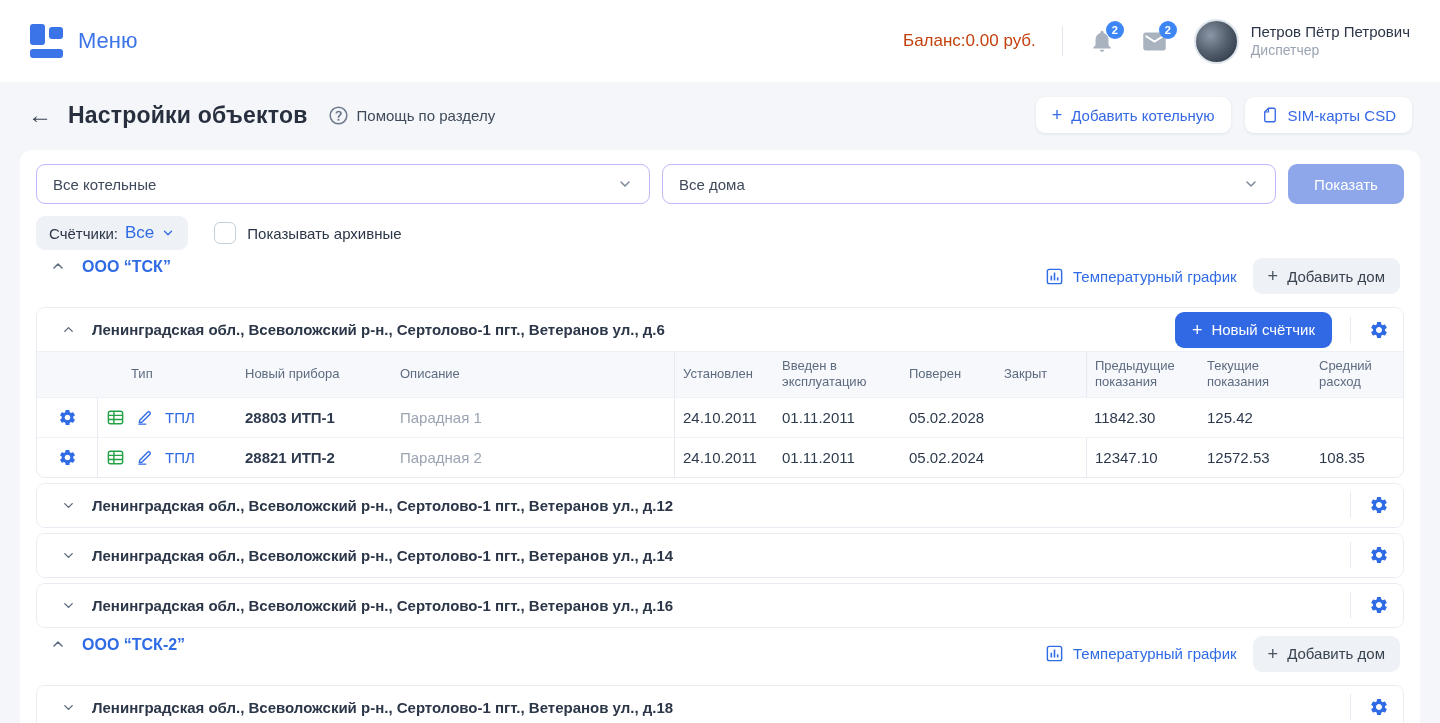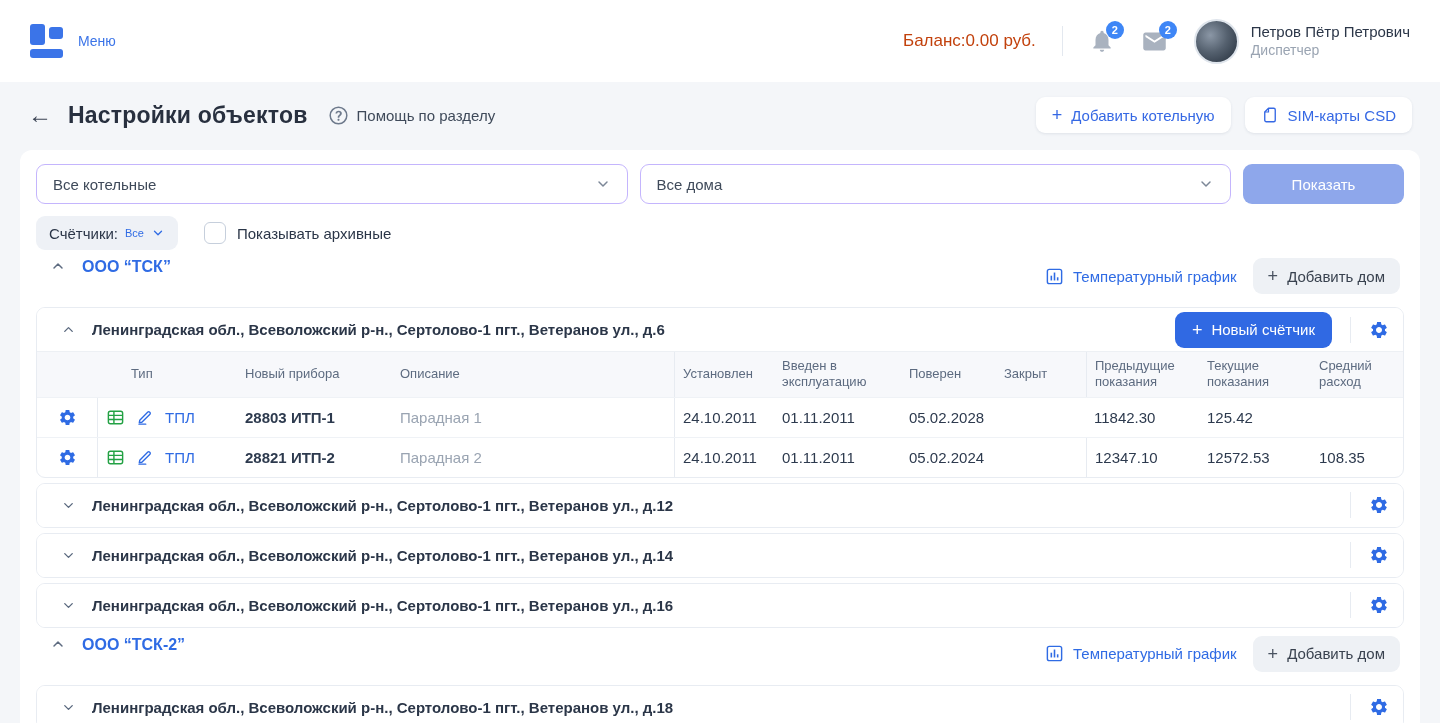--- a/index.html
+++ b/index.html
@@ -14,21 +14,21 @@
     height: 82px; background: #ffffff;
     display: flex; align-items: center; justify-content: space-between;
     padding: 0 30px;
   }
   .brand { display: flex; align-items: center; gap: 14px; cursor: pointer; }
   .logo { position: relative; width: 34px; height: 34px; }
   .logo .t { position: absolute; background: #3B74E8; border-radius: 3px; }
   .logo .t1 { left: 0; top: 0; width: 15px; height: 21px; }
   .logo .t2 { left: 19px; top: 3px; width: 14px; height: 12px; }
   .logo .t3 { left: 0; top: 25px; width: 33px; height: 9px; }
-  .brand-label { color: #3B74E8; font-size: 14px; }
+  .brand-label { color: #3B74E8; font-size: 22px; }
   .topbar-right { display: flex; align-items: center; }
   .balance { font-size: 17px; color: #c2410c; }
   .vdiv { width: 1px; height: 30px; background: #E3E8EF; margin: 0 26px; }
   .icon-btn { position: relative; margin-right: 26px; cursor: pointer; display: inline-flex; }
   .badge {
     position: absolute; top: -7px; right: -9px;
     min-width: 18px; height: 18px; border-radius: 9px;
     background: #3E86F6; color: #fff; font-size: 11px; font-weight: 700;
     display: flex; align-items: center; justify-content: center; padding: 0 4px;
   }
@@ -61,30 +61,30 @@
     padding: 14px 16px 12px; min-height: 556px;
   }
   .filter-row { display: flex; gap: 12px; }
   .select {
     flex: 1; height: 40px; border: 1px solid #c4b5fd; border-radius: 9px;
     display: flex; align-items: center; justify-content: space-between;
     padding: 0 16px; cursor: pointer; background: #fff;
   }
   .select-value { font-size: 15px; color: #3F4A5A; }
   .show-btn {
-    width: 161px; height: 40px; border: none; border-radius: 9px;
+    width: 116px; height: 40px; border: none; border-radius: 9px;
     background: #8EA7EB; color: #fff; font-size: 15px; font-family: inherit; cursor: pointer;
   }
   .counter-row { display: flex; align-items: center; gap: 26px; margin-top: 12px; }
   .counter-pill {
     display: inline-flex; align-items: center; gap: 7px;
     background: #EEF1F6; border-radius: 9px; height: 34px; padding: 0 13px; cursor: pointer;
   }
   .counter-pill .lbl { font-size: 15px; color: #2B3648; }
-  .counter-pill .val { font-size: 11px; color: #2F6BE4; }
+  .counter-pill .val { font-size: 17px; color: #2F6BE4; }
   .checkbox-wrap { display: flex; align-items: center; gap: 11px; cursor: pointer; text-align: center; }
   .checkbox { width: 22px; height: 22px; border: 1.5px solid #C6CFDC; border-radius: 6px; background: #fff; }
   .checkbox-label { font-size: 15px; color: #2B3648; }
   
   .section-header { display: flex; align-items: flex-start; height: 44px; margin-top: 8px; padding: 0 4px 0 14px; }
   .chev { display: inline-flex; cursor: pointer; flex: none; }
   .section-name { margin-left: 16px; font-size: 16px; font-weight: 700; color: #2F6BE4; cursor: pointer; }
   .section-actions { margin-left: auto; display: flex; align-items: center; gap: 16px; }
   .temp-link { display: inline-flex; align-items: center; gap: 9px; cursor: pointer; }
   .temp-link span { font-size: 15px; color: #2F6BE4; }

